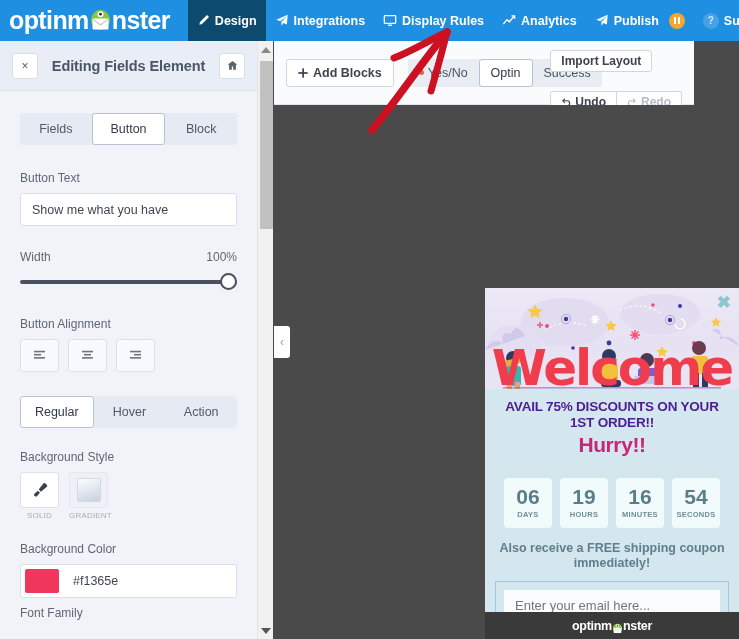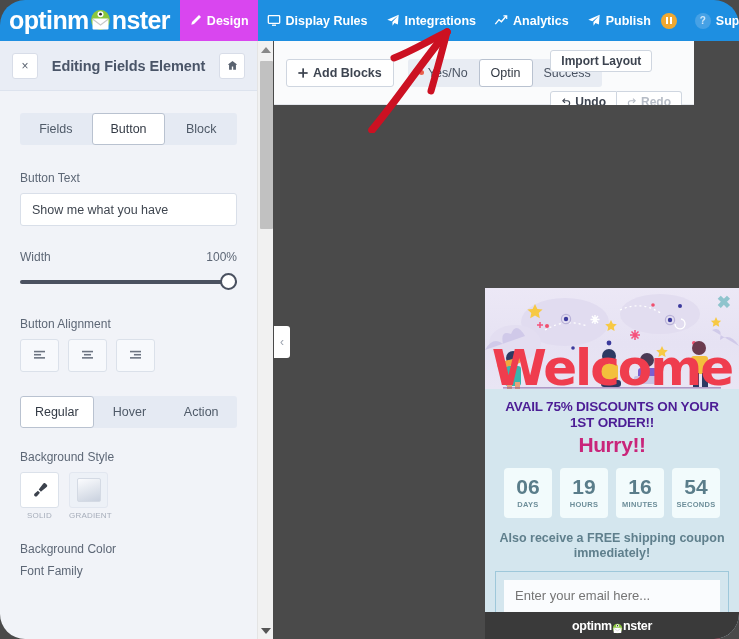--- a/index.html
+++ b/index.html
@@ -2,21 +2,21 @@
 <html><head>
 <meta charset="utf-8">
 <style>
   * { box-sizing: border-box; margin: 0; padding: 0; }
   html, body {
     width: 739px; height: 639px;
     overflow: hidden;
     font-family: "Liberation Sans", sans-serif;
     background: #4a4a4a;
   }
-  #app { position: relative; width: 739px; height: 639px; overflow: hidden; border-radius: 25px; }
+  #app { position: relative; width: 739px; height: 639px; overflow: hidden; }
 
   
   .topnav {
     position: absolute; top: 0; left: 0; width: 739px; height: 41px;
     background: #1e8fe1;
     display: flex; align-items: center;
   }
   .brand {
     display: flex; align-items: center;
     padding-left: 9px; padding-right: 10px;
@@ -31,21 +31,21 @@
     width: 23px; height: 23px; vertical-align: -5px; margin: 0 0px;
   }
   .mon-svg { display:block; }
 
   .navitem {
     display: flex; align-items: center; gap: 5px;
     height: 41px; padding: 0 9px;
     color: #ffffff; font-size: 12.5px; font-weight: bold;
     white-space: nowrap; cursor: pointer;
   }
-  .navitem.active { background: #d946ef; }
+  .navitem.active { background: #0c4a6e; margin-left: 8px; }
   .navicon { display: inline-flex; align-items: center; }
   .pub-badge {
     width: 16px; height: 16px; border-radius: 50%;
     background: #f0a830; display: inline-flex; align-items: center; justify-content: center;
     margin-left: 5px;
   }
   .pub-badge i {
     display:block; width:2px; height:7px; background:#fff; margin:0 1px;
   }
   .help-badge {
@@ -239,21 +239,21 @@
 
   .popup-body { padding: 10px 12px 0 12px; text-align: center; }
   .headline {
     font-size: 13.5px; font-weight: bold; color: #4c1d95;
     line-height: 1.18; letter-spacing: -0.2px;
   }
   .hurry {
     font-size: 21px; font-weight: bold; color: #c9257a;
     margin-top: 2px; letter-spacing: -0.4px;
   }
-  .cd-row { display: flex; justify-content: center; gap: 8px; margin-top: 11px; }
+  .cd-row { display: flex; justify-content: center; gap: 8px; margin-top: 21px; }
   .cd-box {
     width: 48px; height: 50px; background: #f2fbfc; border-radius: 4px;
     display: flex; flex-direction: column; align-items: center; justify-content: center;
   }
   .cd-num { font-size: 21px; font-weight: bold; color: #5a7d8a; line-height: 1; }
   .cd-lab { font-size: 7.5px; font-weight: bold; color: #6d8e99; letter-spacing: .3px; margin-top: 3px; }
   .subline {
     font-size: 12.5px; font-weight: bold; color: #5f7f8c;
     margin-top: 13px; line-height: 1.2;
   }
@@ -315,34 +315,34 @@
         <svg width="13" height="13" viewBox="0 0 16 16">
             <path d="M12.3 1.2l2.5 2.5-8.6 8.6-3.3.8.8-3.3z" fill="#fff"></path>
           </svg>
       </span>
       <span>Design</span>
     </div>
 
     <div class="navitem">
       <span class="navicon">
         <svg width="14" height="13" viewBox="0 0 16 16">
-            <rect x="1" y="2" width="14" height="9.5" rx="1" fill="none" stroke="#fff" stroke-width="1.6"></rect>
-            <rect x="5.5" y="13" width="5" height="1.6" fill="#fff"></rect>
+            <path d="M15 1L1 7.2l5 1.6L14.2 2.3 7.3 9.8l.1 4.7 2.4-3.3L14 13z" fill="#fff"></path>
           </svg>
       </span>
-      <span>Display Rules</span>
+      <span>Integrations</span>
     </div>
 
     <div class="navitem">
       <span class="navicon">
         <svg width="14" height="13" viewBox="0 0 16 16">
-            <path d="M15 1L1 7.2l5 1.6L14.2 2.3 7.3 9.8l.1 4.7 2.4-3.3L14 13z" fill="#fff"></path>
+            <rect x="1" y="2" width="14" height="9.5" rx="1" fill="none" stroke="#fff" stroke-width="1.6"></rect>
+            <rect x="5.5" y="13" width="5" height="1.6" fill="#fff"></rect>
           </svg>
       </span>
-      <span>Integrations</span>
+      <span>Display Rules</span>
     </div>
 
     <div class="navitem">
       <span class="navicon">
         <svg width="14" height="13" viewBox="0 0 16 16">
             <path d="M1 12.5L5.5 7l3 2.6L14.5 2.5" fill="none" stroke="#fff" stroke-width="1.7"></path>
             <path d="M11 2.2h4v4" fill="none" stroke="#fff" stroke-width="1.5"></path>
           </svg>
       </span>
       <span>Analytics</span>
@@ -444,20 +444,24 @@
         </div>
         <div class="style-item">
           <div class="style-sq uns">
             <div class="grad-chip"></div>
           </div>
           <div class="style-cap">GRADIENT</div>
         </div>
       </div>
 
       <div class="fieldlabel">Background Color</div>
+      <div class="colorfield">
+        <div class="swatch" style="background:#f1365e"></div>
+        <div class="colorval">#f1365e</div>
+      </div>
 
       <div class="fieldlabel" style="margin-top:8px">Font Family</div>
     </div>
   </div>
 
   <div class="pscroll">
     <div class="arrow up">
         <div class="tri up"></div>
       </div>
     <div class="pthumb"></div>

